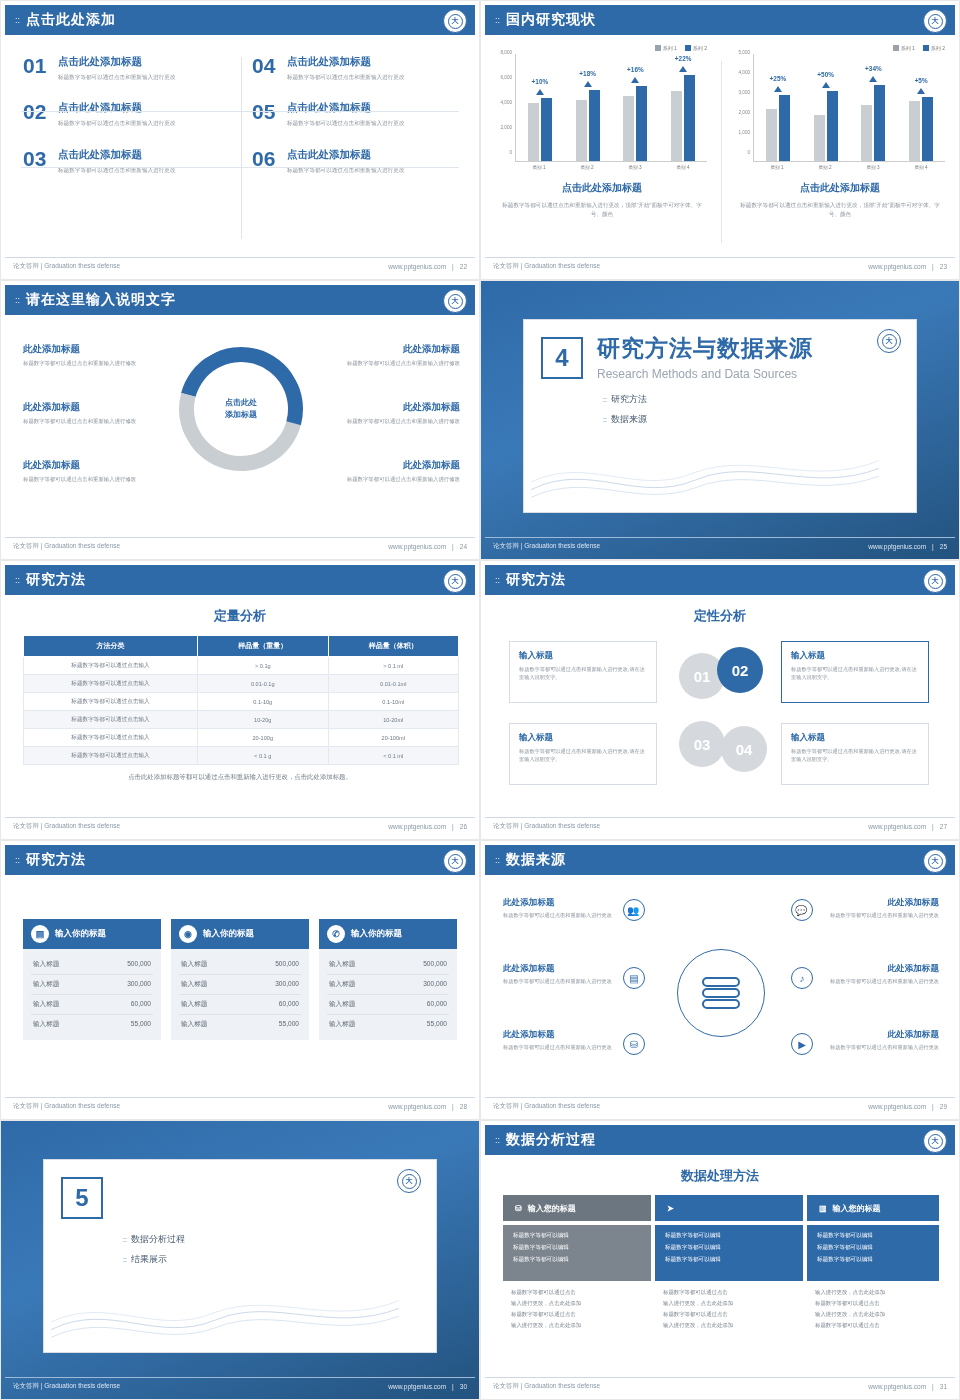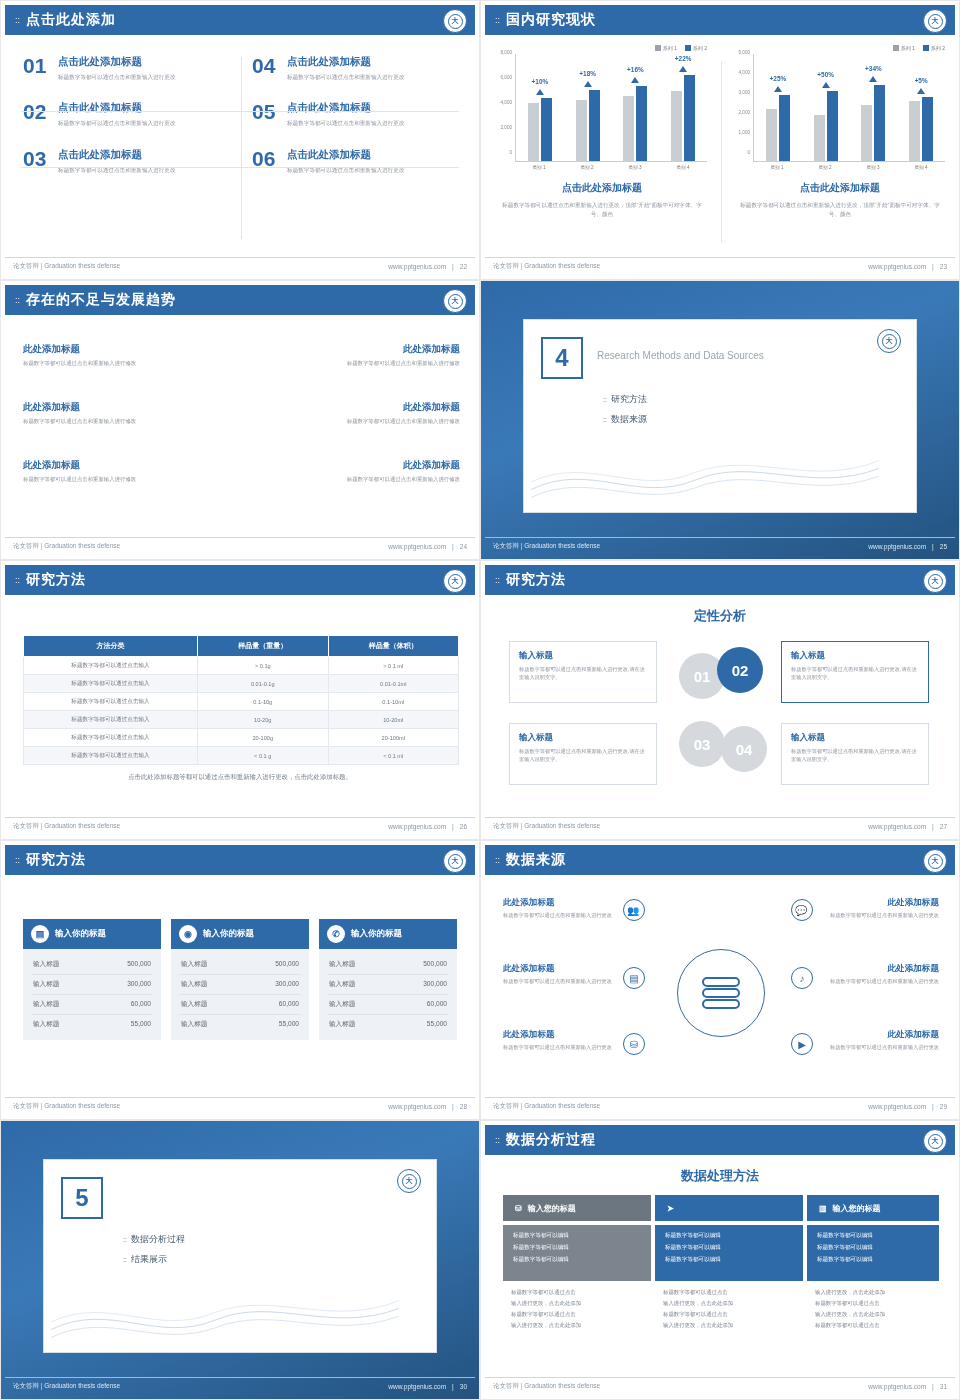--- a/index.html
+++ b/index.html
@@ -94,21 +94,21 @@
   .ring-wrap { position: absolute; left: 178px; top: 66px; width: 124px; height: 124px; }
   .ring { position: absolute; inset: 0; border-radius: 50%; border: 15px solid #2f6aa8; border-bottom-color: #c9ced3; border-left-color: #c9ced3; transform: rotate(-30deg); }
   .ring-inner { position: absolute; left: 50%; top: 50%; transform: translate(-50%,-50%); width: 66px; height: 66px; border-radius: 50%; background: #fff; display: flex; align-items: center; justify-content: center; text-align: center; font-size: 8px; color: #2f6aa8; font-weight: bold; line-height: 1.5; }
   .ring-lbl { position: absolute; font-size: 5.2px; color: #fff; white-space: nowrap; }
   
   .cover { background: linear-gradient(160deg,#2f6aa8 0%, #3a79b8 40%, #23537f 100%); }
   .cover .panel { position: absolute; left: 42px; top: 38px; right: 42px; bottom: 46px; background: #fff; border: 1px solid #d8dee6; }
   .cover .bigno { position: absolute; left: 60px; top: 56px; width: 42px; height: 42px; border: 2px solid #2f6aa8; color: #2f6aa8; font-size: 24px; font-weight: bold; display: flex; align-items: center; justify-content: center; }
   .cover .ct { position: absolute; left: 116px; top: 52px; }
   .cover .ct .cn { font-size: 23px; font-weight: bold; color: #2f6aa8; letter-spacing: 1px; }
-  .cover .ct .en { font-size: 10px; color: #9aa5b1; margin-top: 17px; text-align: right; }
+  .cover .ct .en { font-size: 12px; color: #9aa5b1; margin-top: 3px; }
   .cover .clist { position: absolute; left: 122px; top: 112px; }
   .cover .clist div { font-size: 9px; color: #44596e; margin-bottom: 7px; }
   .cover .clist .dt { color: #2f6aa8; font-size: 7px; margin-right: 4px; }
   .wave { position: absolute; left: 50px; right: 50px; bottom: 50px; height: 58px; opacity: .55; }
   
   .sec-title { position: absolute; top: 46px; left: 0; right: 0; text-align: center; font-size: 13px; font-weight: bold; color: #2f6aa8; }
   table.tbl { position: absolute; top: 74px; left: 22px; width: 436px; border-collapse: collapse; }
   table.tbl th { background: #2f6aa8; color: #fff; font-size: 7px; font-weight: bold; padding: 5px 2px; border: 1px solid #fff; }
   table.tbl td { font-size: 5.6px; color: #6f7a85; padding: 4.5px 2px; text-align: center; border: 1px solid #e4e9ef; }
   table.tbl tr:nth-child(odd) td { background: #f4f6f9; }
@@ -336,21 +336,21 @@
           <span>www.pptgenius.com</span>
           <span>|</span>
           <span>23</span>
         </span>
     </div>
   </div>
 
   <div class="slide">
     <div class="hdr">
       <span class="dots">::</span>
-      <span class="title">存在的不足与发展趋势</span>
+      <span class="title">请在这里输入说明文字</span>
     </div>
     <div class="seal">
         <div class="inner">大</div>
       </div>
 
     <div class="side-block" style="left:22px; top:62px">
       <div class="t">此处添加标题</div>
       <div class="d">标题数字等都可以通过点击和重新输入进行修改</div>
     </div>
     <div class="side-block" style="left:22px; top:120px">
@@ -368,38 +368,45 @@
     </div>
     <div class="side-block" style="left:334px; top:120px; text-align:right">
       <div class="t">此处添加标题</div>
       <div class="d">标题数字等都可以通过点击和重新输入进行修改</div>
     </div>
     <div class="side-block" style="left:334px; top:178px; text-align:right">
       <div class="t">此处添加标题</div>
       <div class="d">标题数字等都可以通过点击和重新输入进行修改</div>
     </div>
 
+    <div class="ring-wrap">
+      <div class="ring"></div>
+      <div class="ring-inner">点击此处<br>添加标题</div>
+      <div class="ring-lbl" style="left:18px; top:52px; transform:rotate(-70deg);">点击此处添加标题</div>
+      <div class="ring-lbl" style="right:8px; top:52px; transform:rotate(80deg);">点击此处添加标题</div>
+    </div>
 
     <div class="ftr">
       <span>论文答辩 | Graduation thesis defense</span>
       <span class="r">
           <span>www.pptgenius.com</span>
           <span>|</span>
           <span>24</span>
         </span>
     </div>
   </div>
 
   <div class="slide cover">
     <div class="panel"></div>
     <div class="seal" style="top:48px; right:58px;">
         <div class="inner">大</div>
       </div>
     <div class="bigno">4</div>
     <div class="ct">
+      <div class="cn">研究方法与数据来源</div>
       <div class="en">Research Methods and Data Sources</div>
     </div>
     <div class="clist">
       <div><span class="dt">::</span><span>研究方法</span></div>
       <div><span class="dt">::</span><span>数据来源</span></div>
     </div>
     <svg class="wave" viewBox="0 0 360 60" preserveAspectRatio="none">
       <path d="M0,40 C60,10 110,55 170,30 C230,5 290,45 360,18" stroke="#9bb6d4" fill="none" stroke-width="1"></path>
       <path d="M0,48 C60,20 110,60 170,38 C230,14 290,52 360,26" stroke="#b9cde4" fill="none" stroke-width="1"></path>
       <path d="M0,32 C60,4 110,48 170,22 C230,0 290,38 360,10" stroke="#c9d8ea" fill="none" stroke-width="1"></path>
@@ -415,20 +422,21 @@
   </div>
 
   <div class="slide">
     <div class="hdr">
       <span class="dots">::</span>
       <span class="title">研究方法</span>
     </div>
     <div class="seal">
         <div class="inner">大</div>
       </div>
+    <div class="sec-title">定量分析</div>
 
     <table class="tbl">
       <tbody>
           <tr>
         <th style="width:40%">方法分类</th>
         <th style="width:30%">样品量（重量）</th>
         <th style="width:30%">样品量（体积）</th>
       </tr>
       <tr>
             <td>标题数字等都可以通过点击输入</td>

